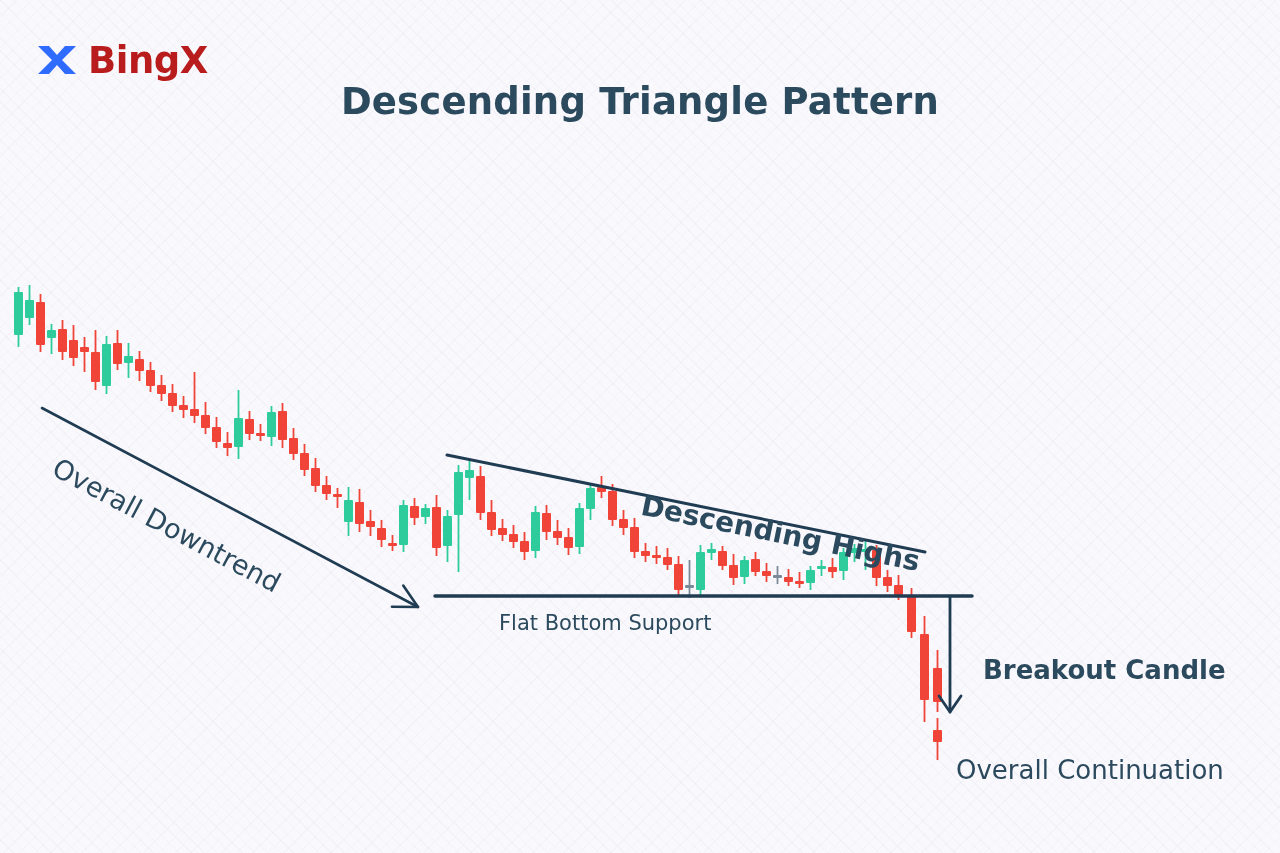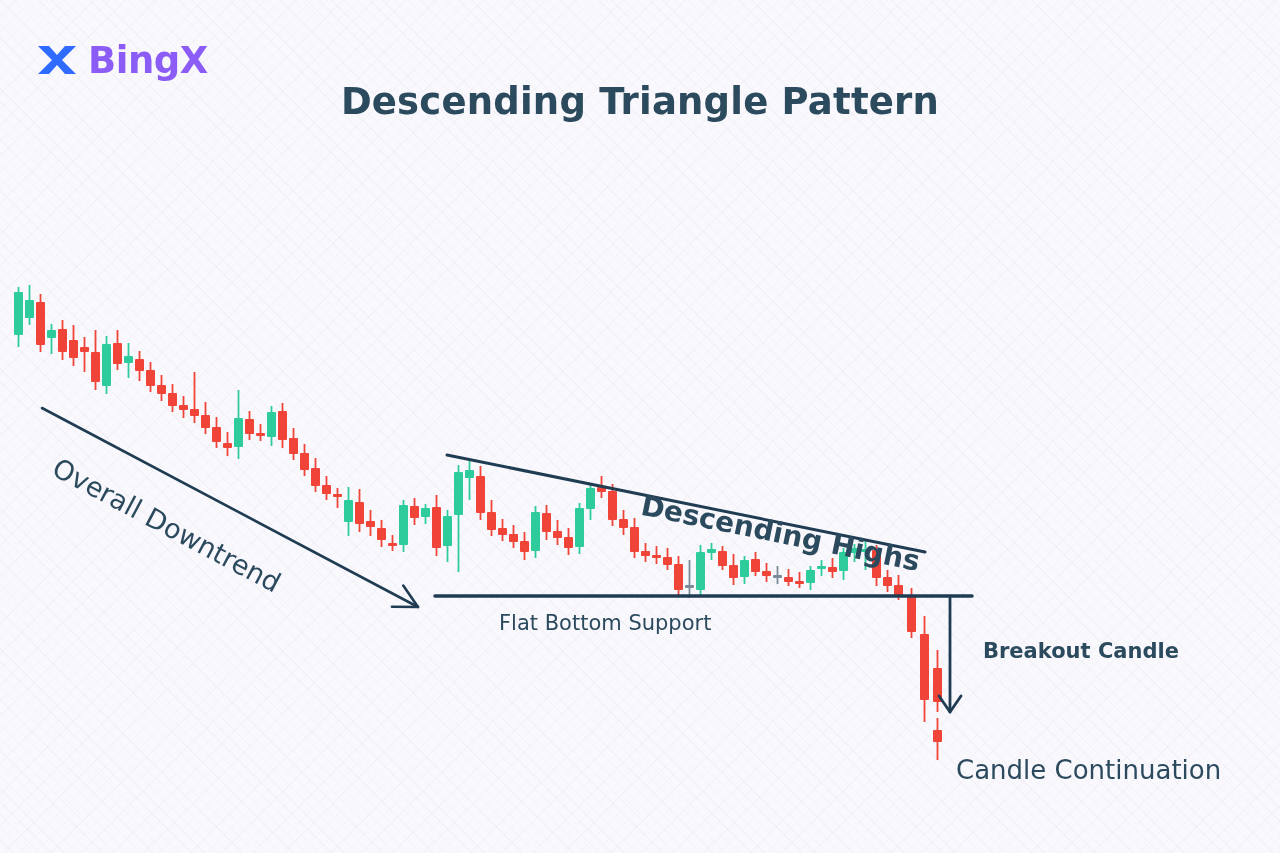--- a/index.html
+++ b/index.html
@@ -22,21 +22,21 @@
   #stage{position:absolute;inset:0;}
 
   
   #brand{
     position:absolute;left:36px;top:40px;
     display:flex;align-items:center;gap:10px;
   }
   #brand .mark{width:42px;height:40px;display:block;}
   #brand .word{
     font-size:37px;font-weight:700;letter-spacing:-.5px;
-    color:#8b5cf6;line-height:1;
+    color:#b91c1c;line-height:1;
     font-family:"DejaVu Sans", sans-serif;
   }
 
   
   #title{
     position:absolute;left:0;top:80px;width:1280px;
     text-align:center;
     font-size:37px;font-weight:600;
     color:#2c4a5e;
     letter-spacing:.2px;
@@ -64,22 +64,22 @@
     left:645px;top:489px;
     font-size:28px;font-weight:600;
     transform:rotate(11.5deg);
     transform-origin:left top;
   }
   #lbl-flatbottom{
     left:499px;top:611px;
     font-size:21px;
   }
   #lbl-breakout{
-    left:983px;top:639px;
-    font-size:21px;font-weight:600;
+    left:983px;top:655px;
+    font-size:26px;font-weight:600;
   }
   #lbl-bearish{
     left:956px;top:755px;
     font-size:26px;
   }
 </style>
 </head>
 <body>
 
 <div id="texture"></div>
@@ -283,15 +283,15 @@
   </svg>
 
   <div class="lbl" id="lbl-downtrend">Overall Downtrend</div>
 
   <div class="lbl" id="lbl-deschighs">Descending Highs</div>
 
   <div class="lbl" id="lbl-flatbottom">Flat Bottom Support</div>
 
   <div class="lbl" id="lbl-breakout">Breakout Candle</div>
 
-  <div class="lbl" id="lbl-bearish">Candle Continuation</div>
+  <div class="lbl" id="lbl-bearish">Overall Continuation</div>
 
 </div>
 
 </body></html>

